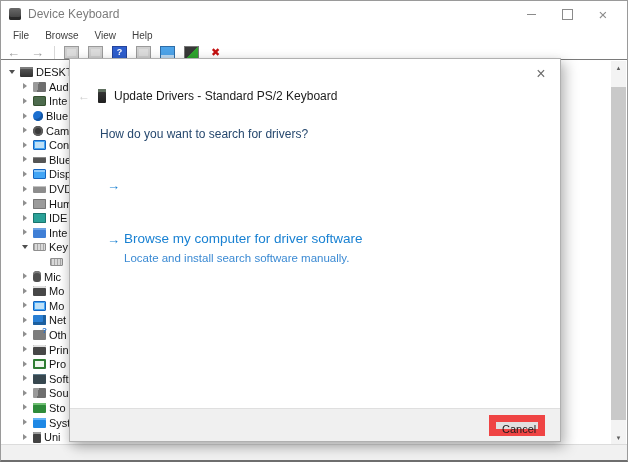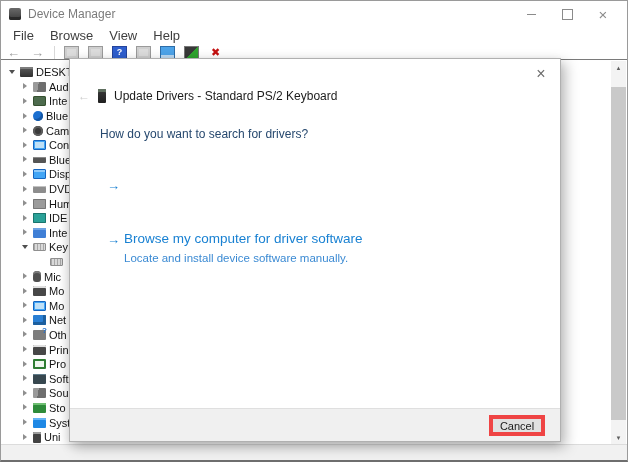--- a/index.html
+++ b/index.html
@@ -14,21 +14,21 @@
   .appicon{width:12px;height:12px;margin-left:8px;border-radius:2px;
     background:linear-gradient(#6a6a6a,#3c3c3c);box-shadow:inset 0 -3px 0 #2a2a2a;}
   .apptitle{margin-left:7px;font-size:12px;color:#7b7b7b;}
   .wcontrols{position:absolute;right:6px;top:0;height:26px;display:flex;align-items:center;}
   .wc{width:36px;height:26px;display:flex;align-items:center;justify-content:center;color:#8b8b8b;font-size:14px;}
   .min-glyph{width:9px;height:1px;background:#8b8b8b;display:block;}
   .max-glyph{width:9px;height:9px;border:1px solid #8b8b8b;display:block;}
   .close-glyph{font-size:15px;}
   
   .menubar{position:absolute;left:0;top:26px;width:100%;height:17px;display:flex;align-items:center;padding-left:4px;background:#fff;}
-  .mitem{font-size:13px;color:#3f3f3f;padding:1px 8px;}
+  .mitem{font-size:10px;color:#3f3f3f;padding:1px 8px;}
   
   .toolbar{position:absolute;left:0;top:43px;width:100%;height:16px;display:flex;align-items:center;padding-left:5px;background:#fff;}
   .tbb{width:15px;height:13px;margin-right:9px;display:flex;align-items:center;justify-content:center;font-size:11px;box-sizing:border-box;}
   .tb-back-arrow,.tb-forward-arrow{color:#9e9e9e;font-weight:bold;font-size:13px;}
   .tb-sep{width:1px;height:13px;background:#d8d8d8;margin-right:9px;}
   .tb-console-window,.tb-properties,.tb-list-window{background:#dcdcdc;border:1px solid #9a9a9a;box-shadow:inset 0 0 0 2px #cfcfcf;}
   .tb-help{background:#2f5fce;color:#fff;font-size:9px;font-weight:bold;border:1px solid #24449c;}
   .tb-monitor{background:#4da3e8;border:1px solid #2d6da8;box-shadow:inset 0 -3px 0 #bcd9f2;}
   .tb-update-driver{background:linear-gradient(135deg,#383838 52%,#2ea32e 52%);border:1px solid #777;}
   .tb-uninstall-x{color:#c41212;font-weight:bold;font-size:11px;}
@@ -86,30 +86,30 @@
     box-shadow:inset 0 3px 0 #5f6f5f;margin-right:8px;}
   .dtitle{font-size:12px;color:#1b1b1b;}
   .dheading{position:absolute;left:30px;top:68px;font-size:12px;color:var(--heading,#26486e);}
   .doptions{position:absolute;left:37px;top:118px;width:430px;}
   .opt{display:flex;margin-bottom:38px;}
   .opt-arrow{color:var(--link,#1981d2);font-size:13px;width:17px;flex:0 0 17px;padding-top:1px;}
   .opt-title{font-size:13.5px;color:var(--link,#1981d2);margin-bottom:5px;}
   .opt-desc{font-size:11.5px;color:var(--link-secondary,#3b8ad3);line-height:1.32;max-width:402px;}
   .dfooter{position:absolute;left:0;bottom:0;width:100%;height:33px;background:#f0f0f0;border-top:1px solid #dfdfdf;box-sizing:border-box;}
   .btn-cancel{position:absolute;right:15px;top:6px;width:56px;height:21px;background:#e1e1e1;
-    border:4px solid #ef4444;font-size:11px;color:#1a1a1a;font-family:inherit;}
+    border:7px solid #ef4444;font-size:11px;color:#1a1a1a;font-family:inherit;}
 </style>
 </head>
 <body>
 
 <div class="stage">
 
   <div class="titlebar">
     <span class="appicon"></span>
-    <span class="apptitle">Device Manager</span>
+    <span class="apptitle">Device Keyboard</span>
     <div class="wcontrols">
       <span class="wc">
           <span class="min-glyph"></span>
         </span>
       <span class="wc">
           <span class="max-glyph"></span>
         </span>
       <span class="wc close-glyph">×</span>
     </div>
   </div>
@@ -286,21 +286,21 @@
     <div class="doptions">
         <div class="opt">
     <span class="opt-arrow">→</span>
     <div class="opt-text">
     </div>
   </div>
         <div class="opt">
     <span class="opt-arrow">→</span>
     <div class="opt-text">
       <div class="opt-title">Browse my computer for driver software</div>
-      <div class="opt-desc">Locate and install device software manually.</div>
+      <div class="opt-desc">Locate and install search software manually.</div>
     </div>
   </div>
       </div>
     <div class="dfooter">
       <button class="btn-cancel">Cancel</button>
     </div>
   </div>
 
 </div>
 

